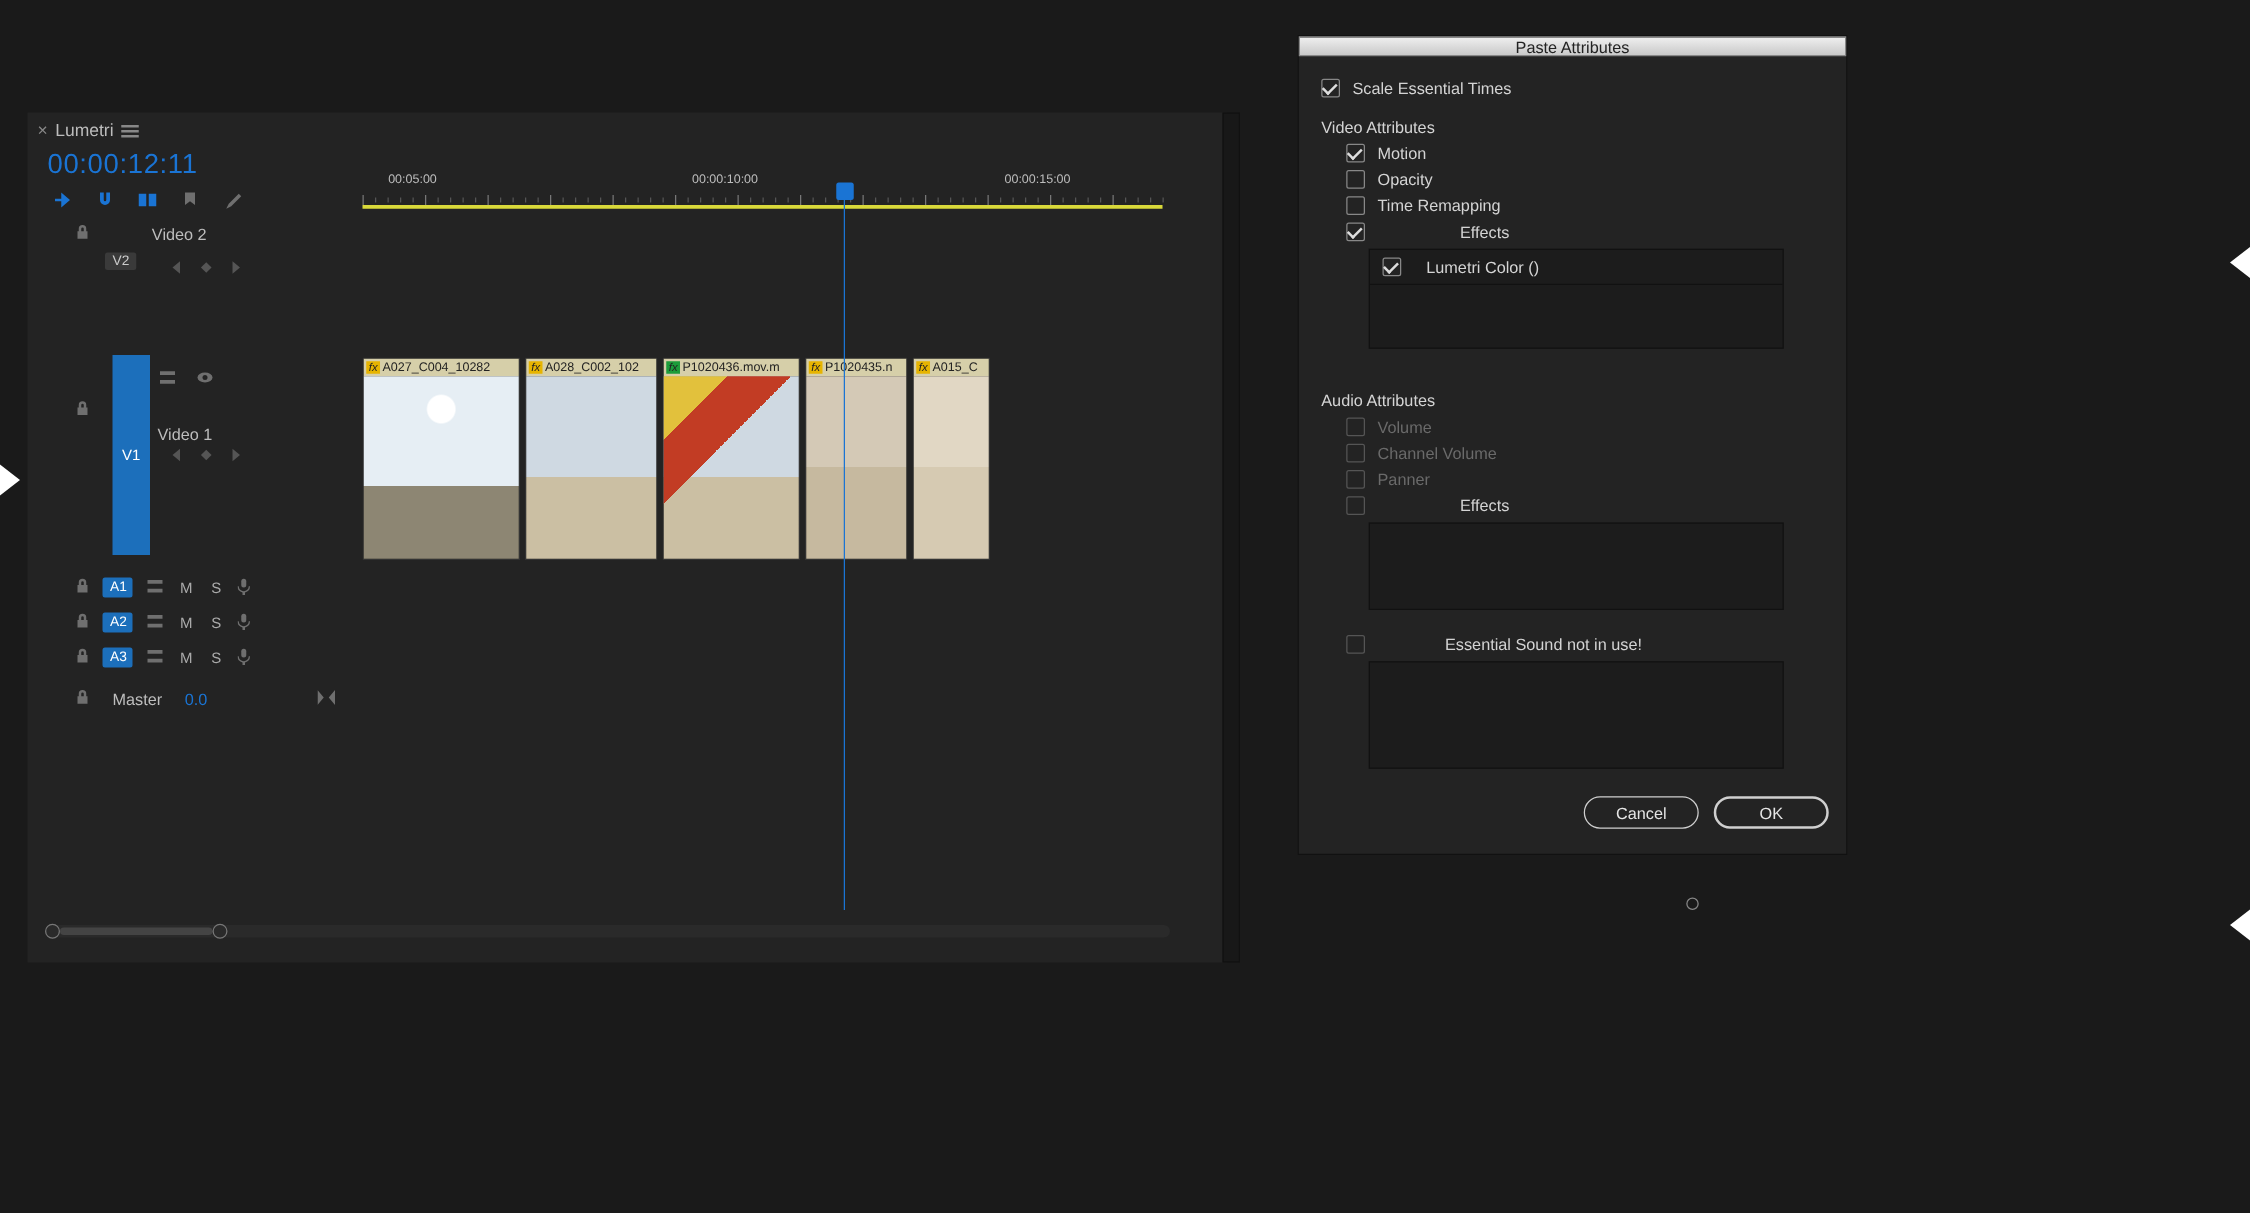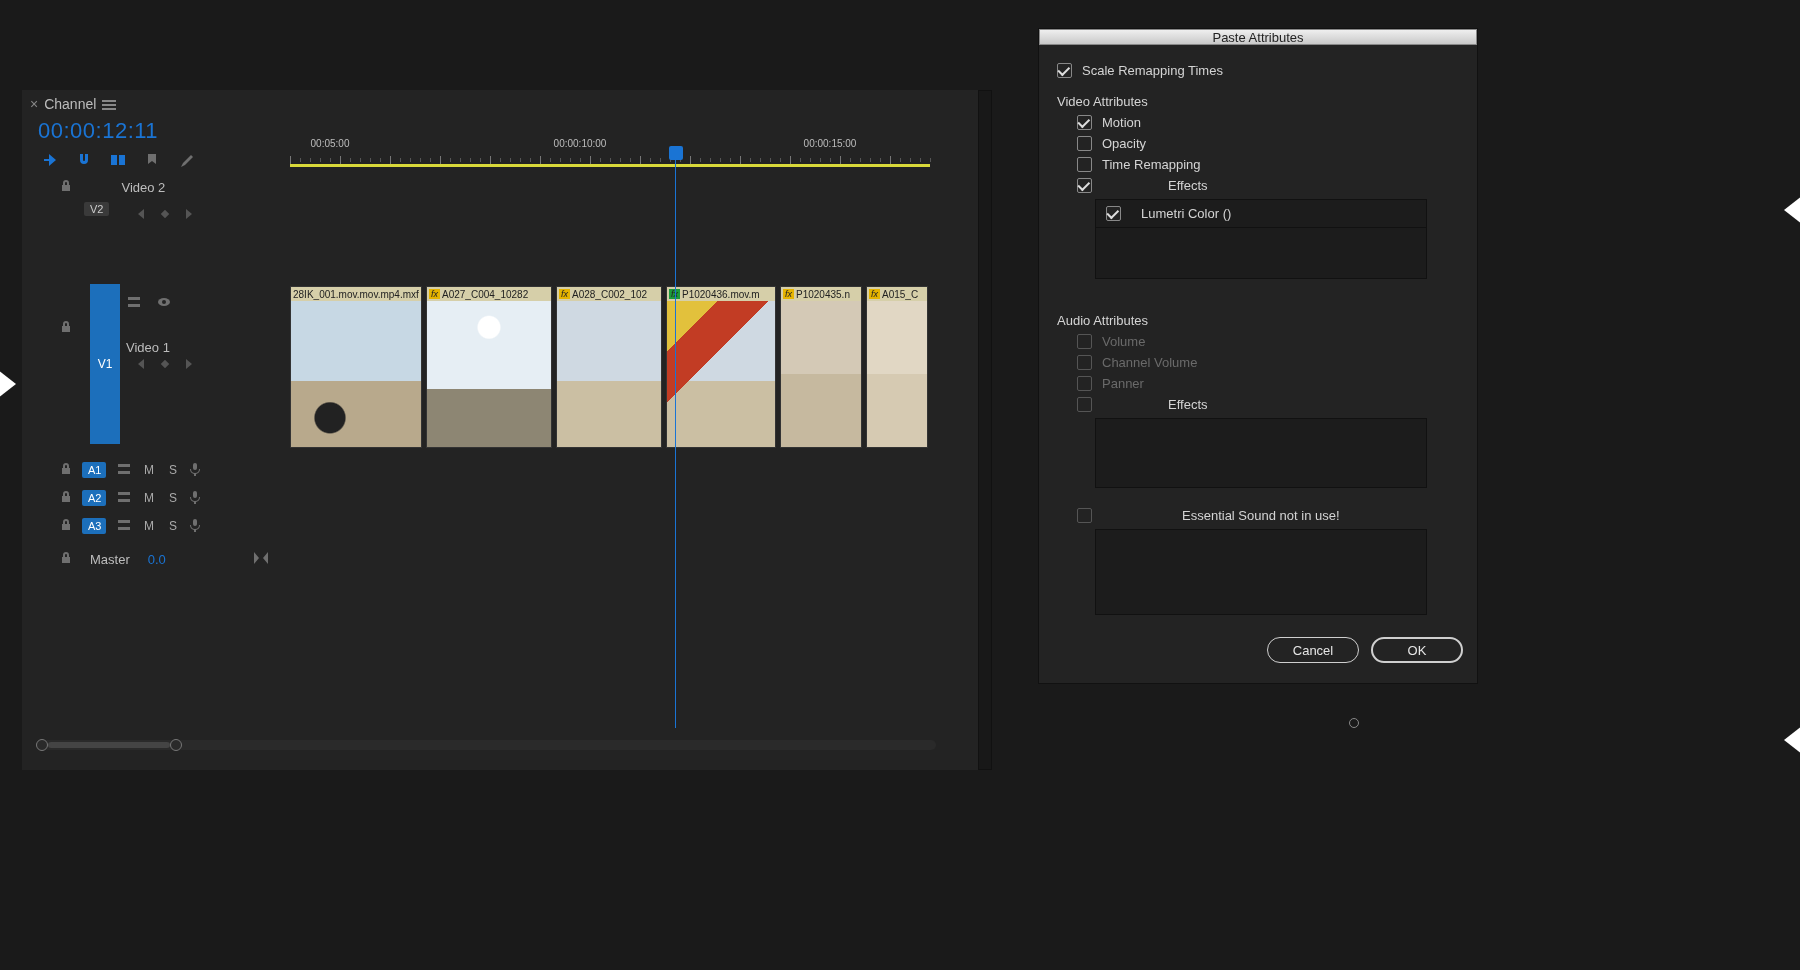--- a/index.html
+++ b/index.html
@@ -192,21 +192,21 @@
 <body>
 
 <div class="edge-arrow left"></div>
 <div class="edge-arrow rightA"></div>
 <div class="edge-arrow rightB"></div>
 
 <div class="timeline-panel"></div>
 
 <div class="tab-bar">
   <span class="tab-close">×</span>
-  <span class="tab-name">Channel</span>
+  <span class="tab-name">Lumetri</span>
   <span class="hamburger-icon">
       <span></span>
       <span></span>
       <span></span>
     </span>
 </div>
 
 <div class="timecode">00:00:12:11</div>
 
 <div class="tool-row">
@@ -416,28 +416,20 @@
     <div class="tick-minor" style="left: 590px;"></div>
     <div class="tick-major" style="left: 600px;"></div>
     <div class="tick-minor" style="left: 610px;"></div>
     <div class="tick-minor" style="left: 620px;"></div>
     <div class="tick-minor" style="left: 630px;"></div>
     <div class="tick-minor" style="left: 640px;"></div>
   </div>
 <div class="in-out-bar"></div>
 
 <div class="clips-strip" id="clips">
-    <div class="clip" style="width: 132px;">
-      <div class="clip-hdr">
-        <span> 28IK_001.mov.mov.mp4.mxf</span>
-      </div>
-      <div class="clip-thumb">
-        <div class="thumb th-car"></div>
-      </div>
-    </div>
     <div class="clip" style="width: 126px;">
       <div class="clip-hdr">
         <span class="fx-badge">fx</span>
         <span> A027_C004_10282</span>
       </div>
       <div class="clip-thumb">
         <div class="thumb th-sun"></div>
       </div>
     </div>
     <div class="clip" style="width: 106px;">
@@ -498,21 +490,21 @@
   <span class="cap" style="left:134px"></span>
 </div>
 
 <div class="audio-meter"></div>
 
 <div class="dialog">
   <div class="dialog-title">Paste Attributes</div>
   <div class="dialog-body">
     <div class="chk-row">
       <span class="chk on"></span>
-      <span>Scale Remapping Times</span>
+      <span>Scale Essential Times</span>
     </div>
 
     <div class="section-h">Video Attributes</div>
     <div class="chk-row sub-indent">
       <span class="chk on"></span>
       <span>Motion</span>
     </div>
     <div class="chk-row sub-indent">
       <span class="chk"></span>
       <span>Opacity</span>
@@ -546,21 +538,21 @@
       <span class="dim-txt">Panner</span>
     </div>
     <div class="chk-row sub-indent">
       <span class="chk dim"></span>
       <span style="margin-left:66px">Effects</span>
     </div>
     <div class="fx-box empty"></div>
 
     <div class="chk-row sub-indent" style="margin-top:20px">
       <span class="chk dim"></span>
-      <span style="margin-left:80px">Essential Sound not in use!</span>
+      <span style="margin-left:54px">Essential Sound not in use!</span>
     </div>
     <div class="sound-box"></div>
 
     <div class="dlg-buttons">
       <div class="pill-btn">Cancel</div>
       <div class="pill-btn primary">OK</div>
     </div>
   </div>
 </div>
 

